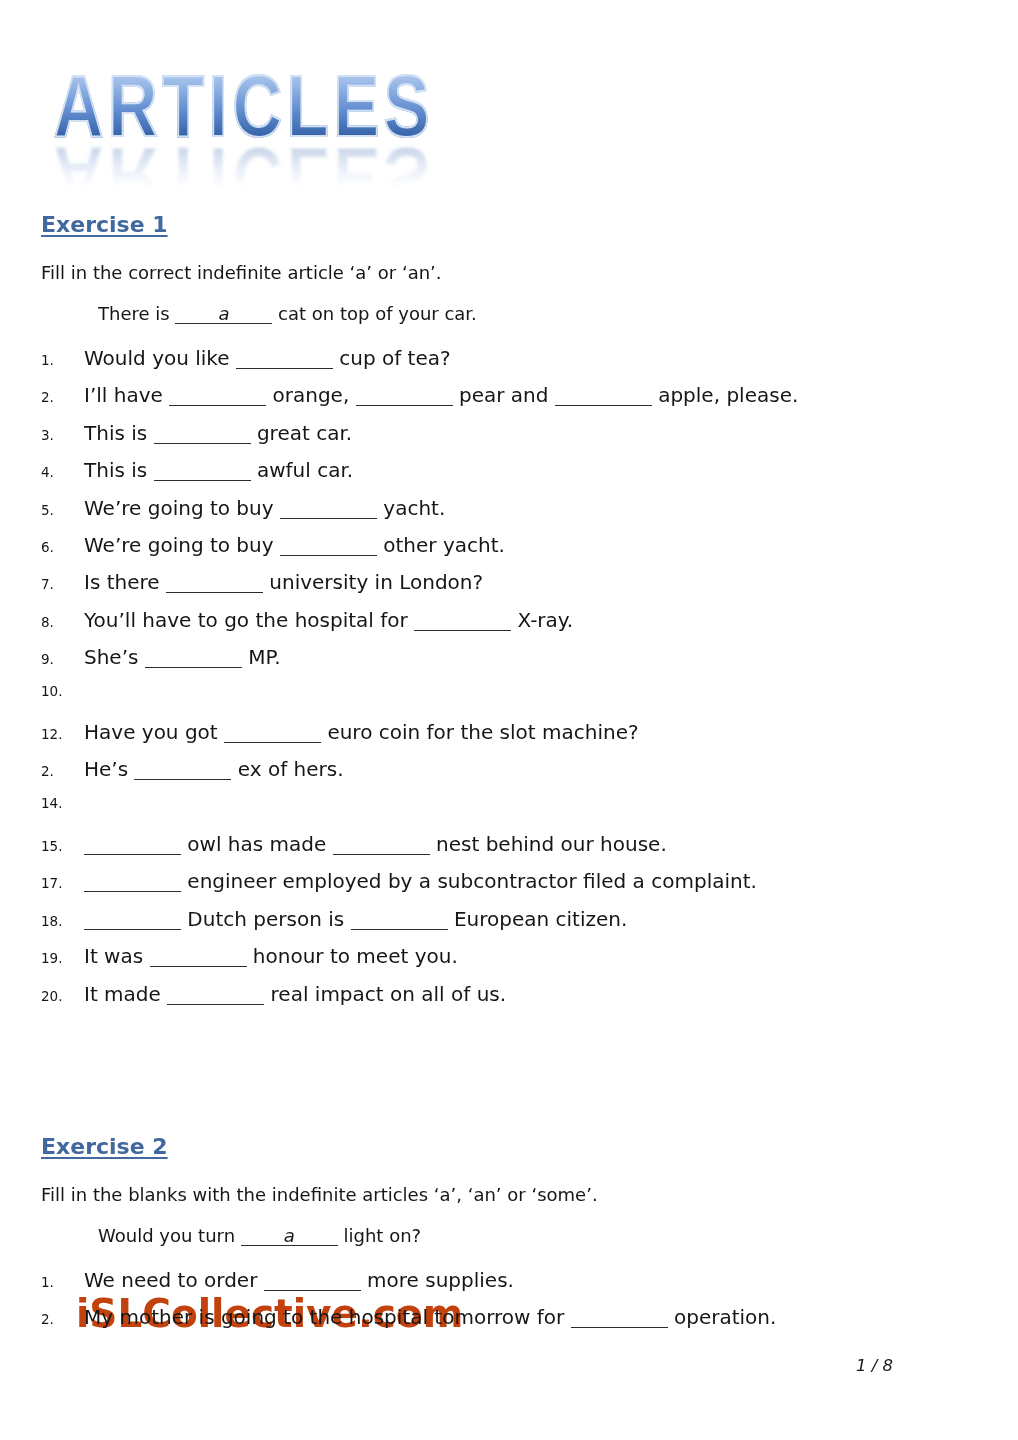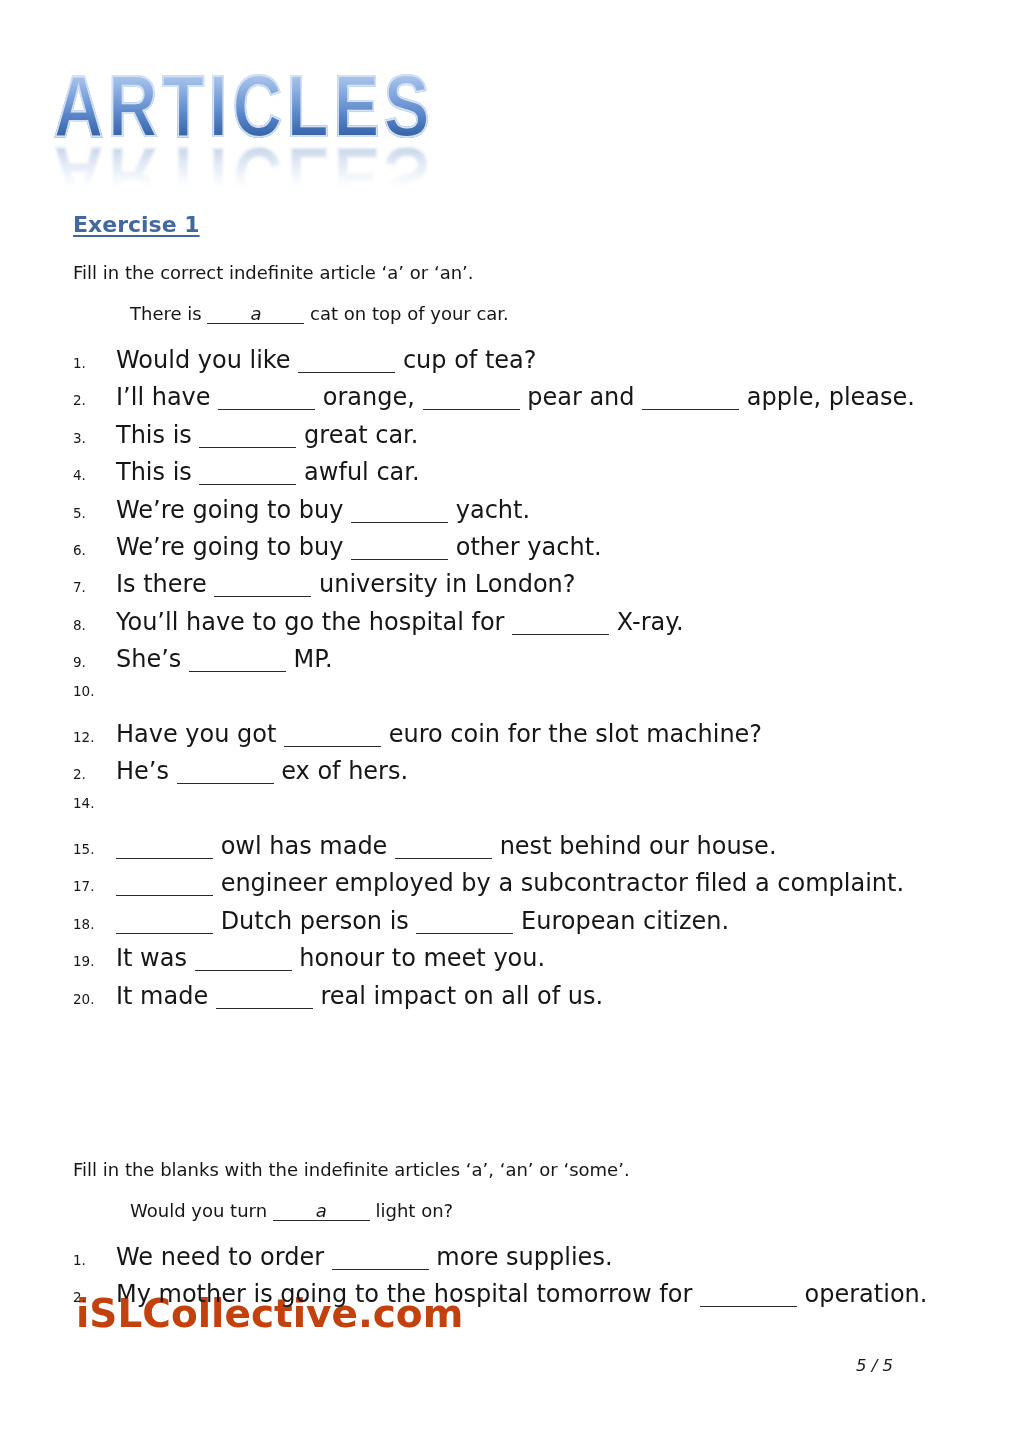--- a/index.html
+++ b/index.html
@@ -25,33 +25,33 @@
     -webkit-text-stroke:2px #d3e1f5;
   }
   .title-reflect{
     transform:scaleX(.78) scaleY(-1);
     margin-top:-16px;opacity:.45;filter:blur(1.2px);
     -webkit-mask-image:linear-gradient(to bottom,rgba(0,0,0,0) 38%,rgba(0,0,0,.8) 100%);
             mask-image:linear-gradient(to bottom,rgba(0,0,0,0) 38%,rgba(0,0,0,.8) 100%);
   }
 
   
-  .section{position:absolute;left:73px;width:912px;z-index:1;}
+  .section{position:absolute;left:41px;width:912px;z-index:1;}
   #section-0{top:212px;}
   #section-1{top:1134px;}
   .ex-heading{
     margin:0;font-size:22px;font-weight:bold;color:#41689f;
     text-decoration:underline;text-underline-offset:3px;
   }
   .ex-instructions{margin:25px 0 0 0;font-size:18px;}
   .ex-example{margin:20px 0 0 57px;font-size:18px;}
   .ex-list{margin-top:22px;}
   .ex-item{display:flex;align-items:baseline;height:37.4px;}
   .num{flex:0 0 43px;font-size:13.5px;}
-  .content{font-size:24px;}
+  .content{font-size:20px;}
 
   
   .blank{
     display:inline-block;width:97px;text-align:center;
     border-bottom:1.6px solid #2b2b2b;line-height:1;vertical-align:baseline;
   }
   .answer{font-size:18px;font-style:italic;}
 
   
   .watermark{
@@ -146,28 +146,29 @@
           <span class="num">19.</span>
           <span class="content"><span class="seg">It was </span><span class="blank"><span class="answer">&nbsp;</span></span><span class="seg"> honour to meet you.</span></span>
         </div>
         <div class="ex-item">
           <span class="num">20.</span>
           <span class="content"><span class="seg">It made </span><span class="blank"><span class="answer">&nbsp;</span></span><span class="seg"> real impact on all of us.</span></span>
         </div>
       </div>
     </section>
     <section class="section" id="section-1">
+      <h2 class="ex-heading">Exercise 2</h2>
       <p class="ex-instructions">Fill in the blanks with the indefinite articles ‘a’, ‘an’ or ‘some’.</p>
       <p class="ex-example"><span class="seg">Would you turn </span><span class="blank"><span class="answer">a</span></span><span class="seg"> light on?</span></p>
       <div class="ex-list">
         <div class="ex-item">
           <span class="num">1.</span>
           <span class="content"><span class="seg">We need to order </span><span class="blank"><span class="answer">&nbsp;</span></span><span class="seg"> more supplies.</span></span>
         </div>
         <div class="ex-item">
           <span class="num">2.</span>
           <span class="content"><span class="seg">My mother is going to the hospital tomorrow for </span><span class="blank"><span class="answer">&nbsp;</span></span><span class="seg"> operation.</span></span>
         </div>
       </div>
     </section>
   </div>
 
-<div class="page-number">5 / 5</div>
+<div class="page-number">1 / 8</div>
 
 </body></html>

